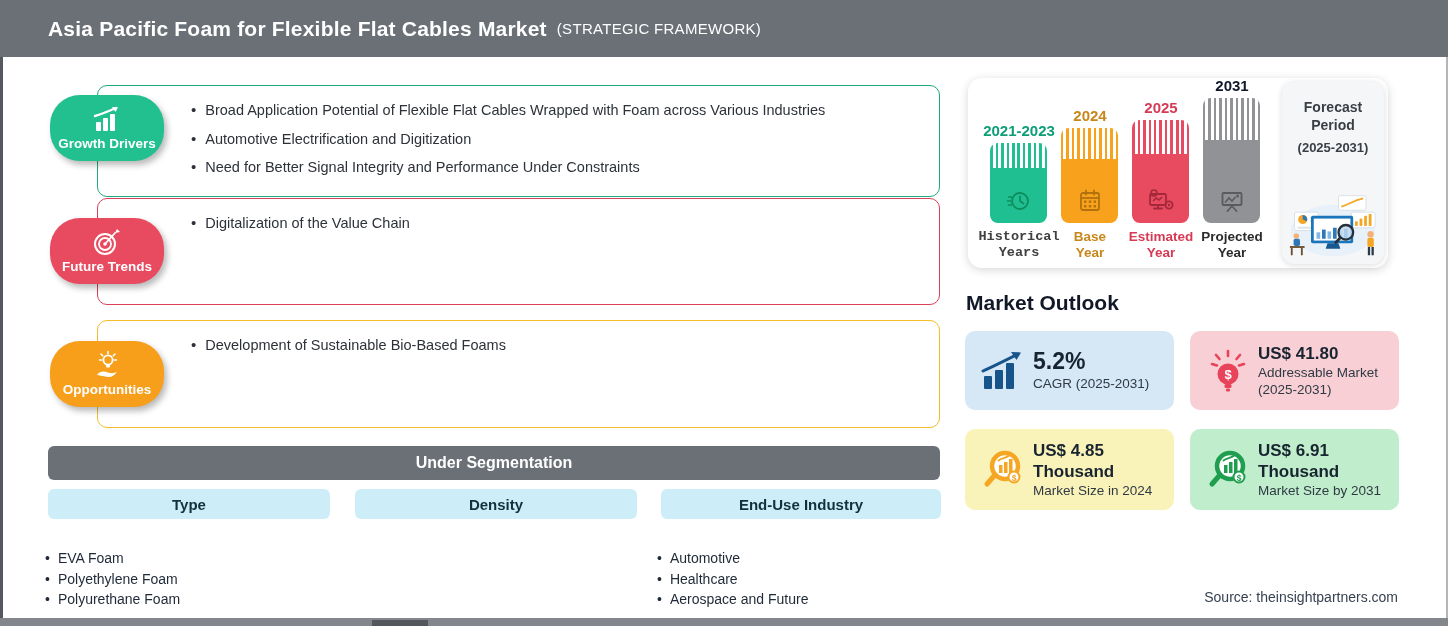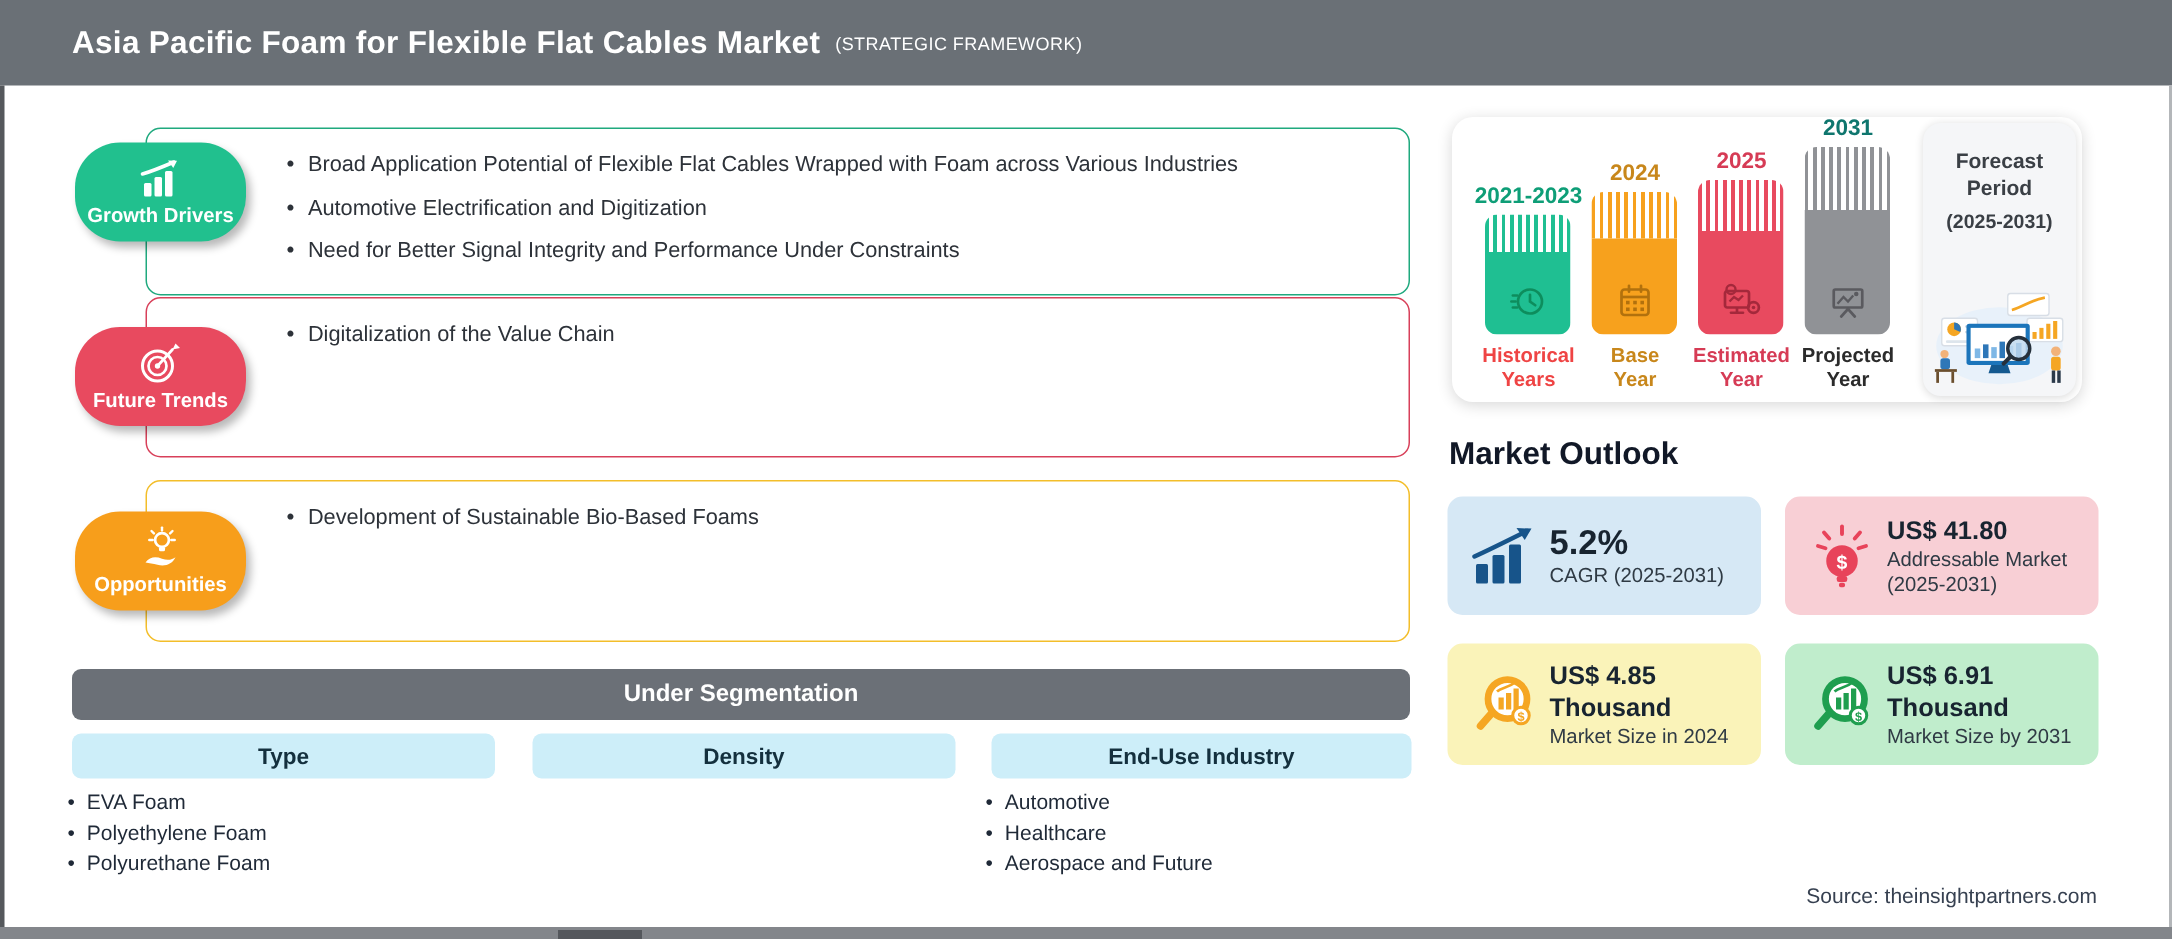--- a/index.html
+++ b/index.html
@@ -3,21 +3,21 @@
 <meta charset="utf-8">
 <style>
   * { margin:0; padding:0; box-sizing:border-box; }
   body { font-family:"Liberation Sans", sans-serif; background:#fff; }
   .page { position:relative; width:1448px; height:626px; background:#fff; overflow:hidden;padding-left:48px; }
 
   
   .header { position:absolute; left:0; top:0; width:1448px; height:57px; background:#6A7076;
             display:flex; align-items:center; padding:0 48px; }
   .header-title { color:#fff; font-size:21px; font-weight:700; letter-spacing:0.2px; }
-  .header-subtitle { color:#fff; font-size:12px; font-weight:500; margin-left:10px; letter-spacing:0.3px; }
+  .header-subtitle { color:#fff; font-size:15px; font-weight:500; margin-left:10px; letter-spacing:0.3px; }
   .logo { position:absolute; right:58px; top:9px; color:#fff; width:132px; height:42px; }
   .logo-the { position:absolute; left:-1px; top:10px; transform:rotate(-90deg); font-size:9px; font-weight:700; letter-spacing:0.5px; }
   .logo-insight { position:absolute; left:9px; top:-2px; font-size:28px; font-weight:800; letter-spacing:-1.5px; }
   .logo-lens { position:absolute; right:-14px; top:-7px; width:24px; height:24px; }
   .logo-partners { position:absolute; right:-8px; top:24px; font-size:13px; font-weight:700; }
 
   
   .frame-left  { position:absolute; left:0; top:57px; width:3px; height:561px; background:#55585C; }
   .frame-right { position:absolute; right:0; top:57px; width:2px; height:561px; background:#B3B6B9; }
   .bottom-strip { position:absolute; left:0; top:618px; width:1448px; height:8px; background:#83868B; }
@@ -41,41 +41,41 @@
   .badge-opps    { top:341px; background:#F79E1B; }
 
   
   .seg-bar { position:absolute; left:48px; top:446px; width:892px; height:34px; background:#6B7077;
              border-radius:6px; display:flex; align-items:center; justify-content:center;
              color:#fff; font-size:16px; font-weight:700; }
   .seg-col-header { position:absolute; top:489px; height:30px; background:#CDEEF9; border-radius:6px;
                     display:flex; align-items:center; justify-content:center;
                     font-size:15px; font-weight:700; color:#14303E; }
   .col1 { left:48px;  width:282px; } .col2 { left:355px; width:282px; } .col3 { left:661px; width:280px; }
-  .seg-list { position:absolute; top:524px; }
+  .seg-list { position:absolute; top:548px; }
   .list1 { left:45px; } .list2 { left:352px; } .list3 { left:657px; }
   .seg-item { display:flex; align-items:center; font-size:14px; color:#1F2937; line-height:20.5px; }
   .seg-item::before { content:"•"; margin-right:8px; color:#1F2937; }
 
   
   .timeline-card { position:absolute; left:968px; top:78px; width:420px; height:190px; background:#fff;
                    border-radius:14px; box-shadow:0 2px 10px rgba(0,0,0,0.16); }
   .tbar { position:absolute; width:57px; border-radius:8px; overflow:hidden; display:flex; flex-direction:column; }
   .tbar .stripes { background:repeating-linear-gradient(90deg, var(--c) 0 2.5px, #fff 2.5px 5.5px); }
   .tbar .solid { flex:1; background:var(--c); display:flex; align-items:flex-end; justify-content:center; }
   .tbar .solid svg { margin-bottom:9px; opacity:0.55; }
   .bar1 { left:22px;  top:65px; height:80px;  --c:#1FBF92; } .bar1 .stripes{height:25px;}
   .bar2 { left:93px;  top:50px; height:95px;  --c:#F7A11D; } .bar2 .stripes{height:31px;}
   .bar3 { left:164px; top:42px; height:103px; --c:#E84A5F; } .bar3 .stripes{height:34px;}
   .bar4 { left:235px; top:20px; height:125px; --c:#909296; } .bar4 .stripes{height:42px;}
   .tbar-year { position:absolute; width:90px; text-align:center; font-size:15px; font-weight:800; }
   .year1 { left:6px;   top:44px; color:#0E9E77; } .year2 { left:77px; top:29px; color:#C8871B; }
-  .year3 { left:148px; top:21px; color:#D63B55; } .year4 { left:219px; top:-1px; color:#0f766e;text-align:center; }
+  .year3 { left:148px; top:21px; color:#D63B55; } .year4 { left:219px; top:-1px; color:#0f172a;text-align:center; }
   .tbar-label { position:absolute; top:151px; width:90px; text-align:center; font-size:13.5px; font-weight:700; line-height:16px; }
-  .lab1 { left:6px; color:#ef4444; } .lab2 { left:77px; color:#C8871B; }
+  .lab1 { left:6px; color:#404040;font-family:Liberation Mono, monospace; } .lab2 { left:77px; color:#C8871B; }
   .lab3 { left:148px; color:#D63B55; } .lab4 { left:219px; color:#2B2B2B; }
 
   .forecast-panel { position:absolute; left:314px; top:4px; width:102px; height:182px; background:#F5F6F8;
                     border-radius:12px; box-shadow:0 1px 6px rgba(0,0,0,0.14);
                     display:flex; flex-direction:column; align-items:center; padding-top:16px; }
   .forecast-title { font-size:14px; font-weight:800; color:#3A3F45; line-height:18px; text-align:center; }
   .forecast-range { font-size:13px; font-weight:600; color:#3A3F45; margin-top:6px; }
   .forecast-illus { position:absolute; bottom:6px; left:3px; }
 
   

